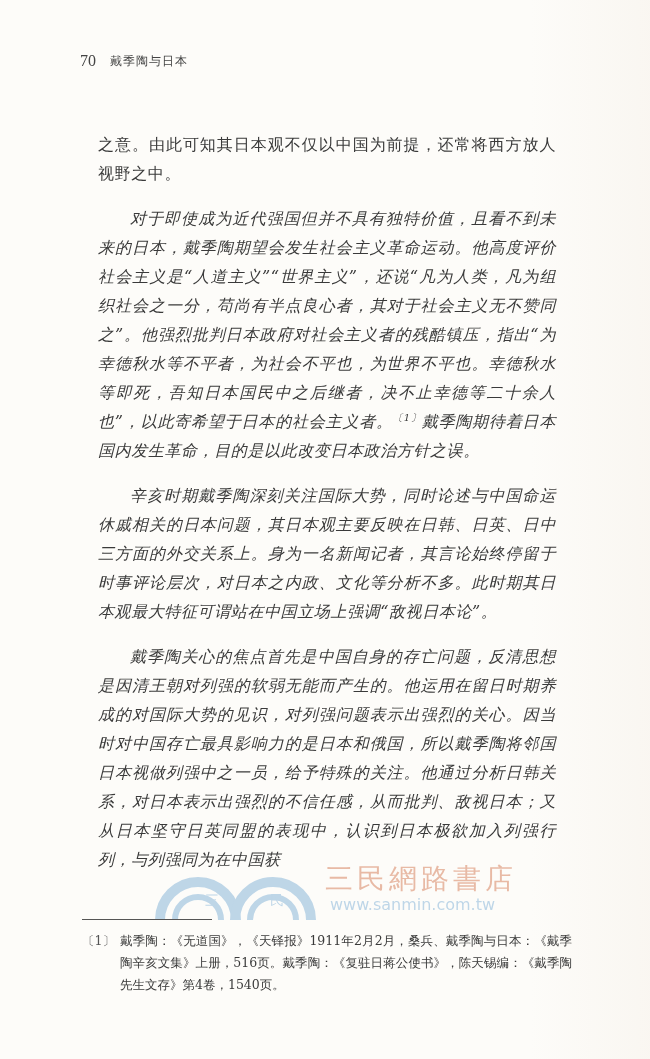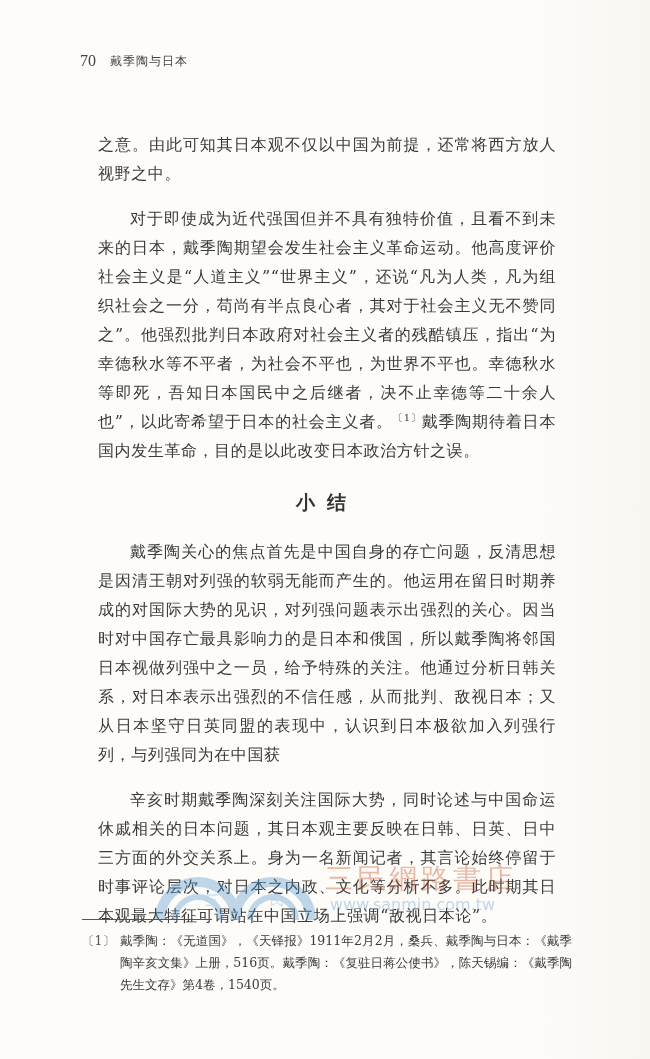--- a/index.html
+++ b/index.html
@@ -47,20 +47,21 @@
       font-size: 16px;
       line-height: 29px;
       letter-spacing: 0.6px;
       text-align: justify;
     }
     .content p {
       margin: 16px;
     }
     .content p.indent {
       text-indent: 2em;
+      font-style: italic;
     }
     .section-title {
       text-align: center;
       font-size: 19px;
       font-weight: bold;
       letter-spacing: 12px;
       margin: 22px 0 20px 0;
       color: #333;
       line-height: 30px;
     }
@@ -149,24 +150,23 @@
 
 <div class="running-head">
   <span class="page-no">70</span>
   <span class="book-title">戴季陶与日本</span>
 </div>
 
 <div class="content">
   <p>之意。由此可知其日本观不仅以中国为前提，还常将西方放人视野之中。</p>
   <p class="indent"><span>对于即使成为近代强国但并不具有独特价值，且看不到未来的日本，戴季陶期望会发生社会主义革命运动。他高度评价社会主义是“人道主义”“世界主义”，还说“凡为人类，凡为组织社会之一分，苟尚有半点良心者，其对于社会主义无不赞同之”。他强烈批判日本政府对社会主义者的残酷镇压，指出“为幸德秋水等不平者，为社会不平也，为世界不平也。幸德秋水等即死，吾知日本国民中之后继者，决不止幸德等二十余人也”，以此寄希望于日本的社会主义者。</span><sup class="fn-ref">〔1〕</sup><span>戴季陶期待着日本国内发生革命，目的是以此改变日本政治方针之误。</span></p>
 
-  <div class="section-title">小结</div>
 
+  <p class="indent">辛亥时期戴季陶深刻关注国际大势，同时论述与中国命运休戚相关的日本问题，其日本观主要反映在日韩、日英、日中三方面的外交关系上。身为一名新闻记者，其言论始终停留于时事评论层次，对日本之内政、文化等分析不多。此时期其日本观最大特征可谓站在中国立场上强调“敌视日本论”。</p>
   <p class="indent">戴季陶关心的焦点首先是中国自身的存亡问题，反清思想是因清王朝对列强的软弱无能而产生的。他运用在留日时期养成的对国际大势的见识，对列强问题表示出强烈的关心。因当时对中国存亡最具影响力的是日本和俄国，所以戴季陶将邻国日本视做列强中之一员，给予特殊的关注。他通过分析日韩关系，对日本表示出强烈的不信任感，从而批判、敌视日本；又从日本坚守日英同盟的表现中，认识到日本极欲加入列强行列，与列强同为在中国获</p>
-  <p class="indent">辛亥时期戴季陶深刻关注国际大势，同时论述与中国命运休戚相关的日本问题，其日本观主要反映在日韩、日英、日中三方面的外交关系上。身为一名新闻记者，其言论始终停留于时事评论层次，对日本之内政、文化等分析不多。此时期其日本观最大特征可谓站在中国立场上强调“敌视日本论”。</p>
 </div>
 
 <div class="watermark">
   <svg class="arches" width="170" height="60" viewBox="0 0 170 60">
     <path d="M5 60 A38 38 0 0 1 81 60" fill="none" stroke="#4a90c8" stroke-width="10"></path>
     <path d="M20 60 A23 23 0 0 1 66 60" fill="none" stroke="#4a90c8" stroke-width="6"></path>
     <path d="M80 60 A38 38 0 0 1 156 60" fill="none" stroke="#4a90c8" stroke-width="10"></path>
     <path d="M95 60 A23 23 0 0 1 141 60" fill="none" stroke="#4a90c8" stroke-width="6"></path>
   </svg>
   <span class="wm-san">三</span>

